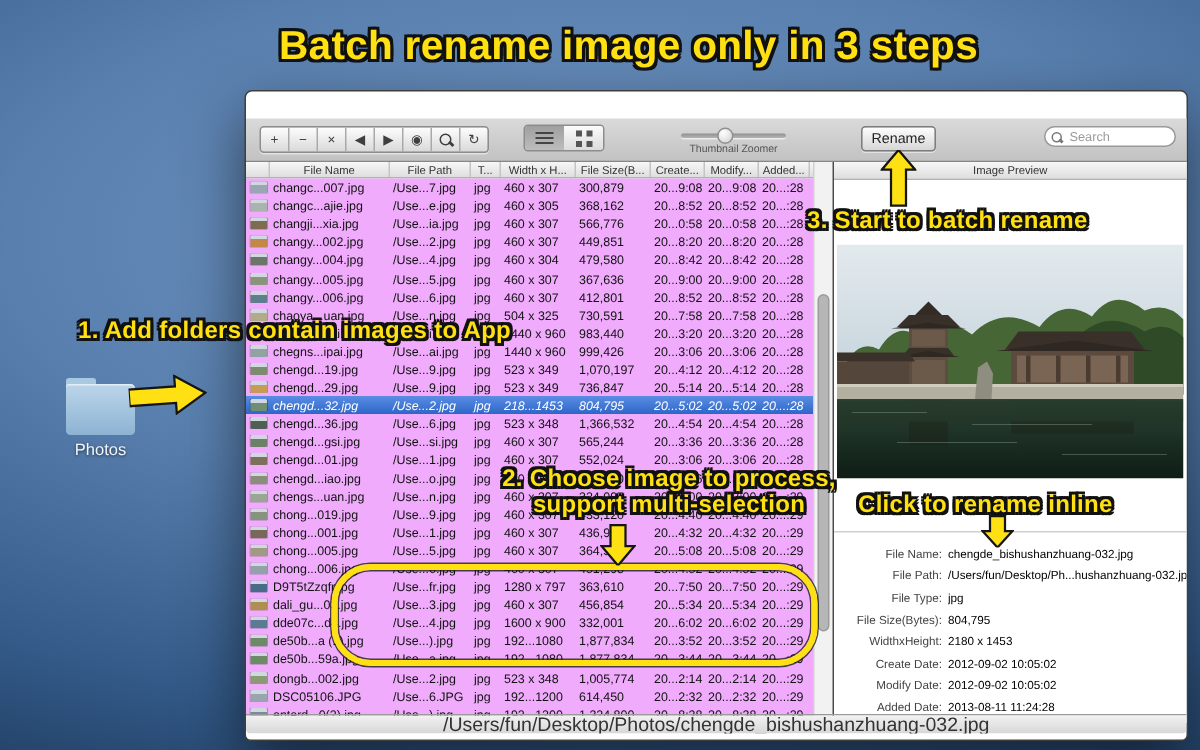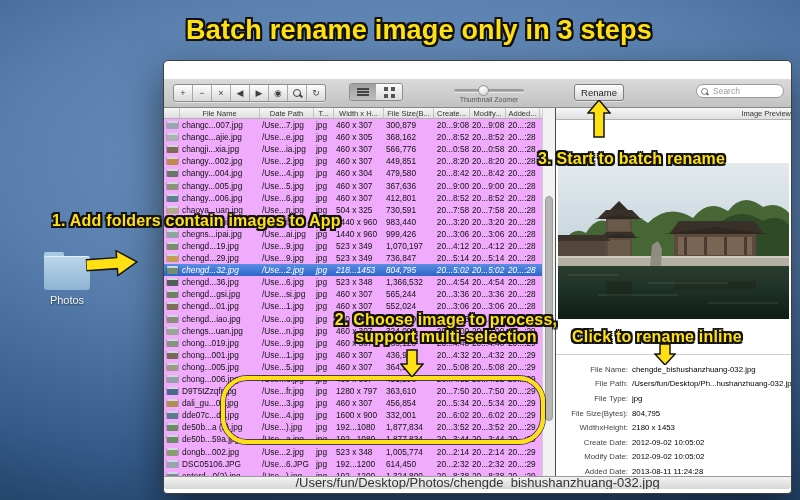--- a/index.html
+++ b/index.html
@@ -6,21 +6,21 @@
   body{width:800px;height:500px;overflow:hidden;font-family:"Liberation Sans",sans-serif;}
   #desktop{position:relative;width:800px;height:500px;overflow:hidden;
     background:radial-gradient(130% 95% at 50% 32%, #7298c5 0%, #587fae 38%, #335a88 68%, #102844 100%);}
   
   .callout{position:absolute;font-weight:bold;color:#ffe012;letter-spacing:.2px;
     text-shadow:-2px -2px 0 #111,2px -2px 0 #111,-2px 2px 0 #111,2px 2px 0 #111,
                 -2px 0 0 #111,2px 0 0 #111,0 -2px 0 #111,0 2px 0 #111;z-index:40;}
   #banner{top:15px;left:0;width:800px;padding-left:38px;box-sizing:border-box;text-align:center;font-size:27px;}
   #callout1{left:52px;top:212px;font-size:16px;}
   #callout2{left:330px;top:311px;width:232px;text-align:center;font-size:16px;line-height:17px;}
-  #callout3{left:538px;top:150px;font-size:16px;}
+  #callout3{left:538px;top:139px;font-size:16px;}
   #callout4{left:572px;top:328px;font-size:16px;}
   .ar{position:absolute;z-index:41;}
   #sel-ellipse{position:absolute;left:221px;top:376px;width:316px;height:60px;border:4px solid #ffe012;
     border-radius:26px;z-index:39;box-shadow:0 0 0 1px rgba(20,20,20,.75), inset 0 0 0 1px rgba(20,20,20,.75);}
   
   #folder{position:absolute;left:40px;top:246px;width:88px;height:62px;}
   #folder .body{position:absolute;left:4px;top:10px;width:46px;height:34px;border-radius:2px 3px 3px 3px;
     background:linear-gradient(#bcd6ea,#8db3d3);box-shadow:inset 0 1px 0 rgba(255,255,255,.6);}
   #folder .tab{position:absolute;left:4px;top:6px;width:20px;height:6px;border-radius:2px 2px 0 0;
     background:#a9c9e2;}
@@ -79,29 +79,29 @@
   .row.sel{background:linear-gradient(#5a8de4,#2e66c8);color:#fff;}
   .cell{font-size:8.3px;color:#111;overflow:hidden;box-sizing:border-box;padding-left:2px;}
   .row.sel .cell{color:#fff;font-style:italic;}
   .c-icon{width:16px;flex:none;display:flex;align-items:center;justify-content:center;padding:0;}
   .thumb{width:11px;height:8px;border-radius:1px;box-shadow:0 0 0 .5px rgba(0,0,0,.35);}
   .c-name{width:80px;flex:none;}
   .c-path{width:54px;flex:none;}
   .c-type{width:20px;flex:none;}
   .c-dim{width:50px;flex:none;}
   .c-size{width:50px;flex:none;}
-  .c-cr{width:36px;flex:none;text-align:center;}
+  .c-cr{width:36px;flex:none;}
   .c-mo{width:36px;flex:none;}
   .c-ad{width:34px;flex:none;}
   #vscroll{position:absolute;left:378px;top:47px;width:13px;height:374px;background:#f2f2f2;border-left:1px solid #d0d0d0;box-sizing:border-box;}
   #vthumb{position:absolute;left:2px;top:88px;width:8px;height:225px;border-radius:4px;background:#b6b6b6;border:1px solid #9b9b9b;box-sizing:border-box;}
   
   #rpanel{position:absolute;left:391px;top:47px;width:236px;height:374px;background:#fff;border-left:1px solid #4a4a4a;box-sizing:border-box;}
   #rp-head{height:11px;background:linear-gradient(#f7f7f7,#dedede);border-bottom:1px solid #b2b2b2;
-    font-size:7.5px;color:#333;text-align:right;line-height:11px;}
+    font-size:7.5px;color:#333;text-align:center;line-height:11px;}
   #photo{position:absolute;left:2px;top:55px;width:231px;height:156px;}
   #rp-sep{position:absolute;left:0;top:246px;width:100%;border-top:1px solid #cfcfcf;}
   #details{position:absolute;left:0;top:254px;width:100%;}
   .drow{display:flex;height:14.6px;align-items:center;}
   .dlabel{width:72px;flex:none;text-align:right;font-size:7.8px;color:#444;padding-right:4px;}
   .dvalue{font-size:7.8px;color:#000;white-space:nowrap;overflow:hidden;}
   
   #statusbar{position:absolute;left:0;bottom:4px;width:100%;height:13px;border-radius:0 0 3px 3px;
     background:linear-gradient(#f2f2f2,#d7d7d7);border-top:1px solid #9a9a9a;box-sizing:border-box;
     font-size:13px;color:#333;text-align:center;line-height:12px;overflow:hidden;}
@@ -156,21 +156,21 @@
       <div id="rename-btn">Rename</div>
       <div id="search">
         <span class="lens"></span>
         <input type="text" placeholder="Search" style="">
       </div>
     </div>
 
     <div id="thead">
         <div class="hc c-icon"></div>
         <div class="hc c-name">File Name</div>
-        <div class="hc c-path">Date Path</div>
+        <div class="hc c-path">File Path</div>
         <div class="hc c-type">T...</div>
         <div class="hc c-dim">Width x H...</div>
         <div class="hc c-size">File Size(B...</div>
         <div class="hc c-cr">Create...</div>
         <div class="hc c-mo">Modify...</div>
         <div class="hc c-ad">Added...</div>
       </div>
     <div id="tbody">
         <div class="row">
           <div class="cell c-icon">

